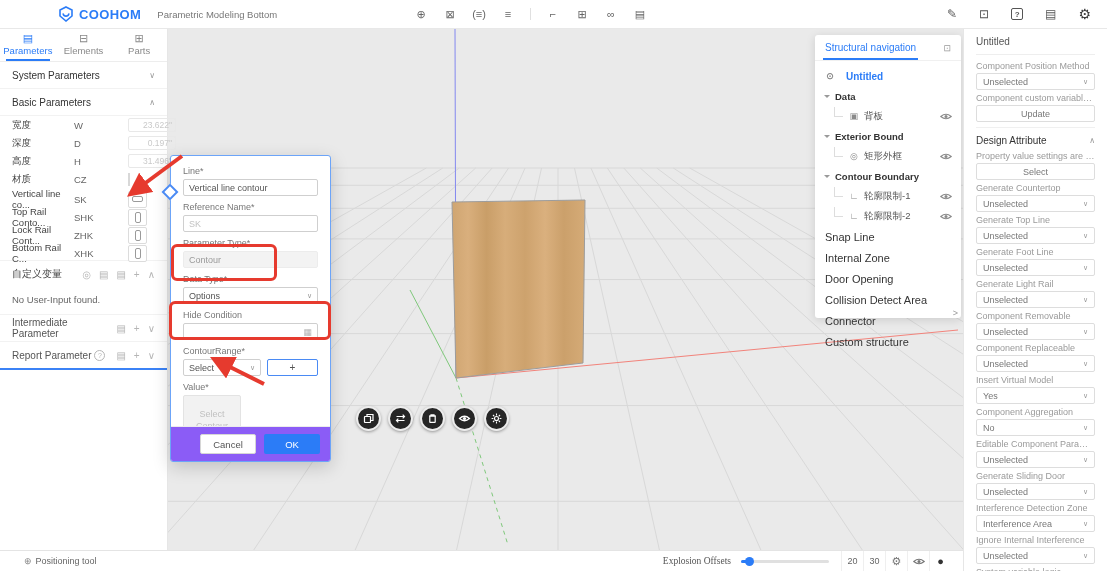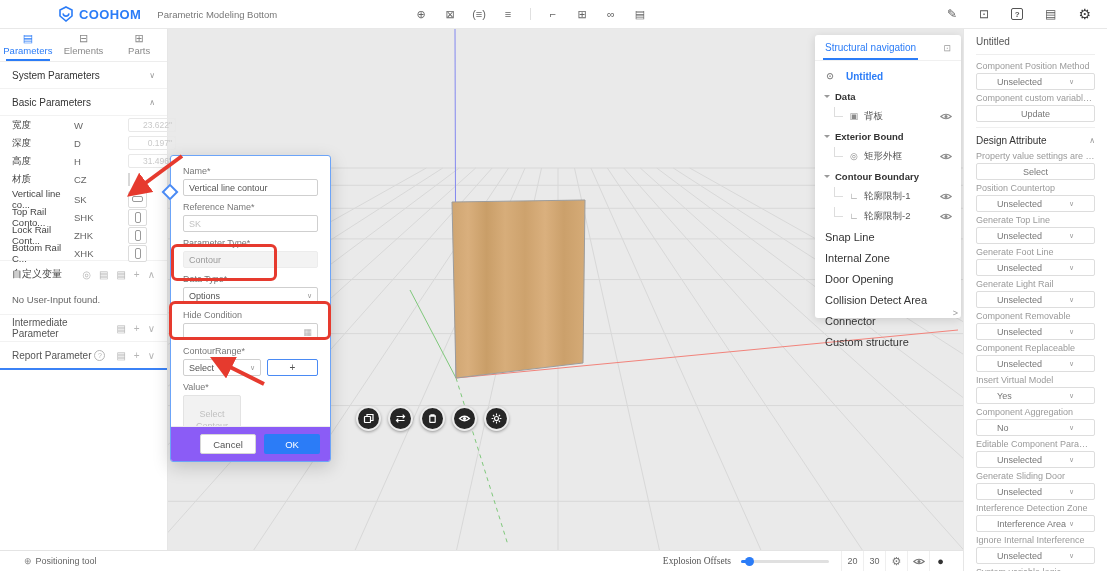--- a/index.html
+++ b/index.html
@@ -79,21 +79,21 @@
   .nav-plain{display:flex;align-items:center;height:21px;color:#333;font-weight:normal;font-size:11px;padding-left:1px;cursor:pointer;}
   .nav-collapse{position:absolute;right:3px;top:273px;color:#9a9a9a;font-size:9px;cursor:pointer;}
   
   #props{position:absolute;left:963px;top:28px;width:144px;bottom:0;background:#fff;
          border-left:1px solid #e6e6e6;padding:8px 12px;box-sizing:border-box;z-index:10;overflow:hidden;}
   .props-title{color:#555;padding-bottom:7px;border-bottom:1px solid #eee;margin-bottom:6px;}
   .pf{margin-bottom:3px;}
   .pf-label{font-size:9px;color:#9a9a9a;white-space:nowrap;overflow:hidden;text-overflow:ellipsis;
             height:11px;line-height:11px;}
   .pf-select{height:15px;border:1px solid #ddd;border-radius:2px;display:flex;align-items:center;
-             justify-content:space-between;padding:0 20px;color:#777;font-size:9px;margin-top:1px;cursor:pointer;}
+             justify-content:space-between;padding:0 6px;color:#777;font-size:9px;margin-top:1px;cursor:pointer;}
   .pf-select .chev{font-size:7px;}
   .pf-btn{height:15px;border:1px solid #ddd;border-radius:2px;display:flex;align-items:center;
           justify-content:center;color:#777;font-size:9px;margin-top:1px;cursor:pointer;}
   .pf-sec{display:flex;justify-content:space-between;align-items:center;height:17px;color:#333;
           font-size:10px;border-top:1px solid #f0f0f0;margin:5px 0 2px;padding-top:4px;}
   
   #statusbar{position:absolute;left:0;right:144px;bottom:0;height:20px;background:#fff;
              border-top:1px solid #e4e4e4;display:flex;align-items:center;z-index:15;}
   .pos-tool{margin-left:24px;color:#666;font-size:9px;display:flex;gap:4px;align-items:center;}
   .pos-tool .p-ico{color:#8a8a8a;font-size:9px;}
@@ -469,21 +469,21 @@
         </div>
         <div class="pf-sec">
           <span>Design Attribute</span>
           <span class="chev">∧</span>
         </div>
         <div class="pf">
           <div class="pf-label">Property value settings are inherited when...</div>
           <div class="pf-btn">Select</div>
         </div>
         <div class="pf">
-          <div class="pf-label">Position Countertop</div>
+          <div class="pf-label">Generate Countertop</div>
           <div class="pf-select">
             <span>Unselected</span>
             <span class="chev">∨</span>
           </div>
         </div>
         <div class="pf">
           <div class="pf-label">Generate Top Line</div>
           <div class="pf-select">
             <span>Unselected</span>
             <span class="chev">∨</span>
@@ -589,21 +589,21 @@
             <circle cx="8" cy="6" r="2" fill="#777"></circle>
         </svg>
       </div>
       <div class="sb-cell" style="padding-right:12px;">
           <span class="g" style="color:#333;">●</span>
         </div>
     </div>
   </div>
 
   <div id="dialog">
-    <div class="d-label">Name*</div>
+    <div class="d-label">Line*</div>
     <div class="d-input">Vertical line contour</div>
     <div class="d-label">Reference Name*</div>
     <div class="d-input dis">SK</div>
     <div class="d-label">Parameter Type*</div>
     <div class="d-input fill">Contour</div>
     <div class="d-label">Data Type*</div>
     <div class="d-input d-select">
       <span>Options</span>
       <span class="chev">∨</span>
     </div>

